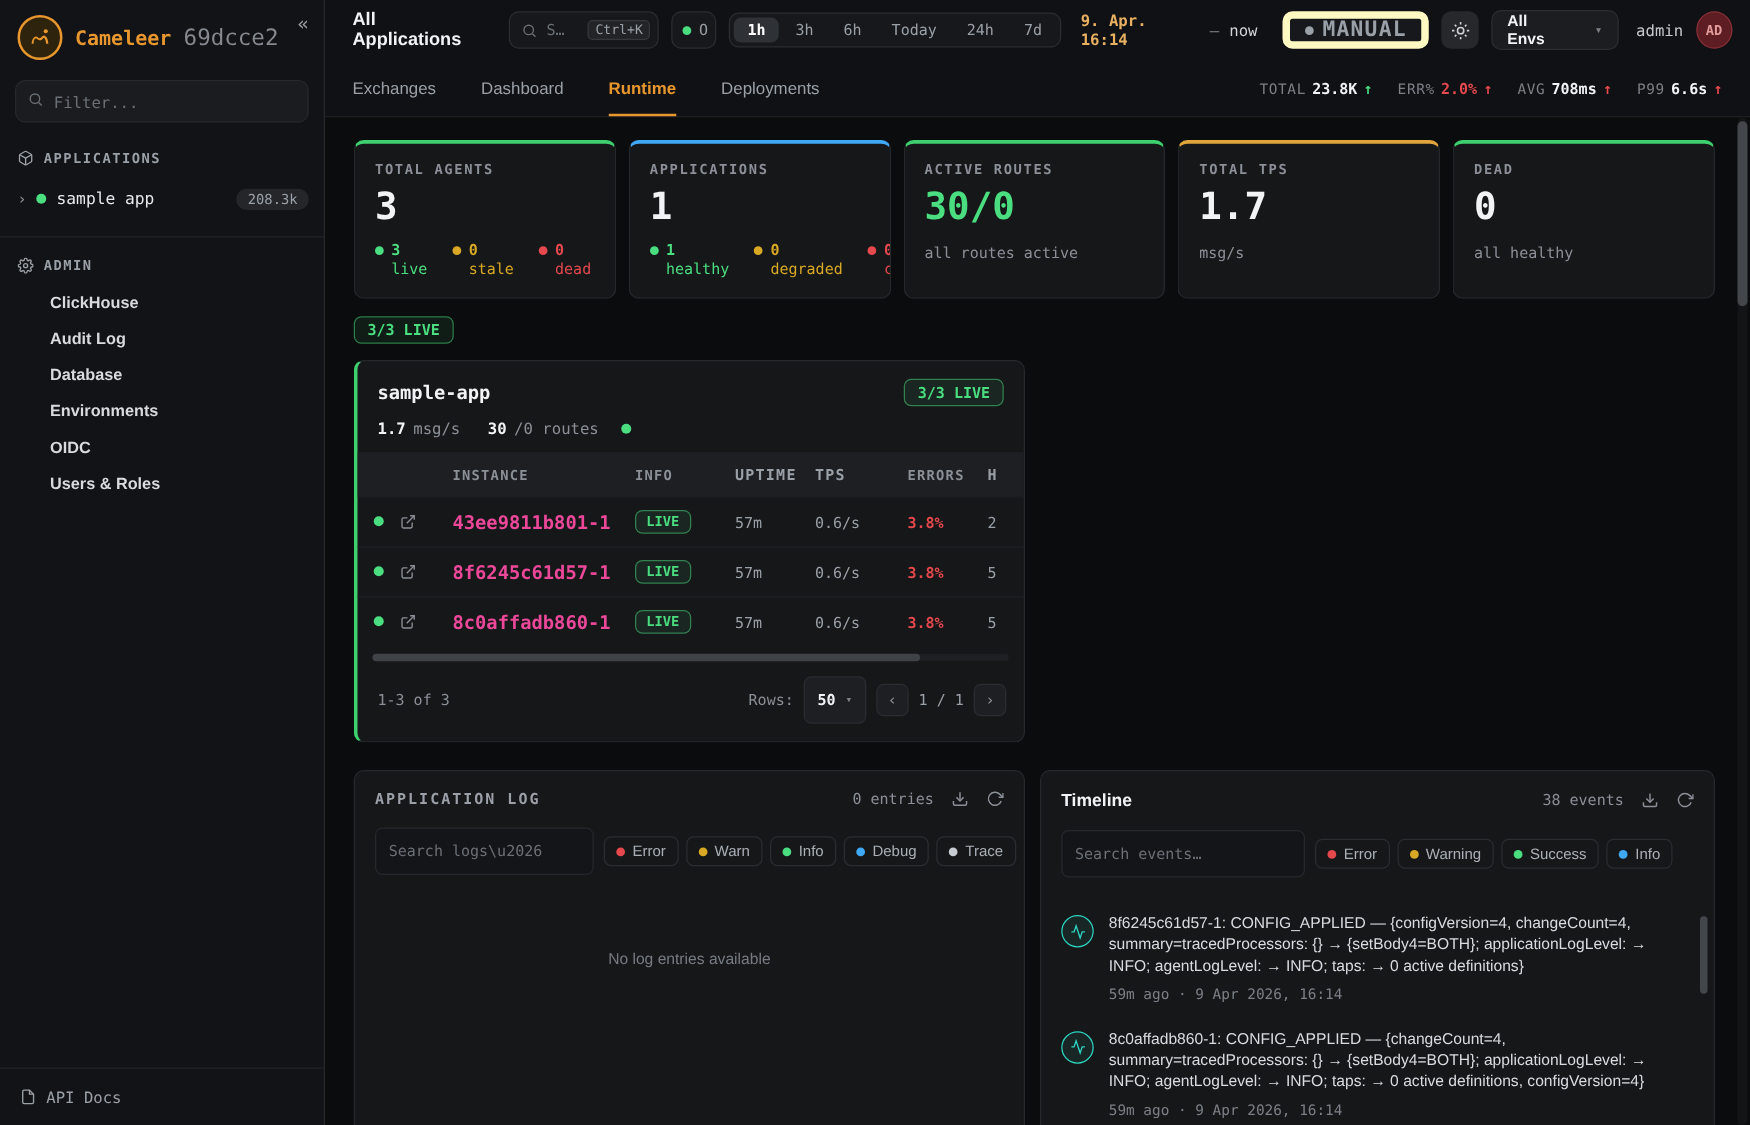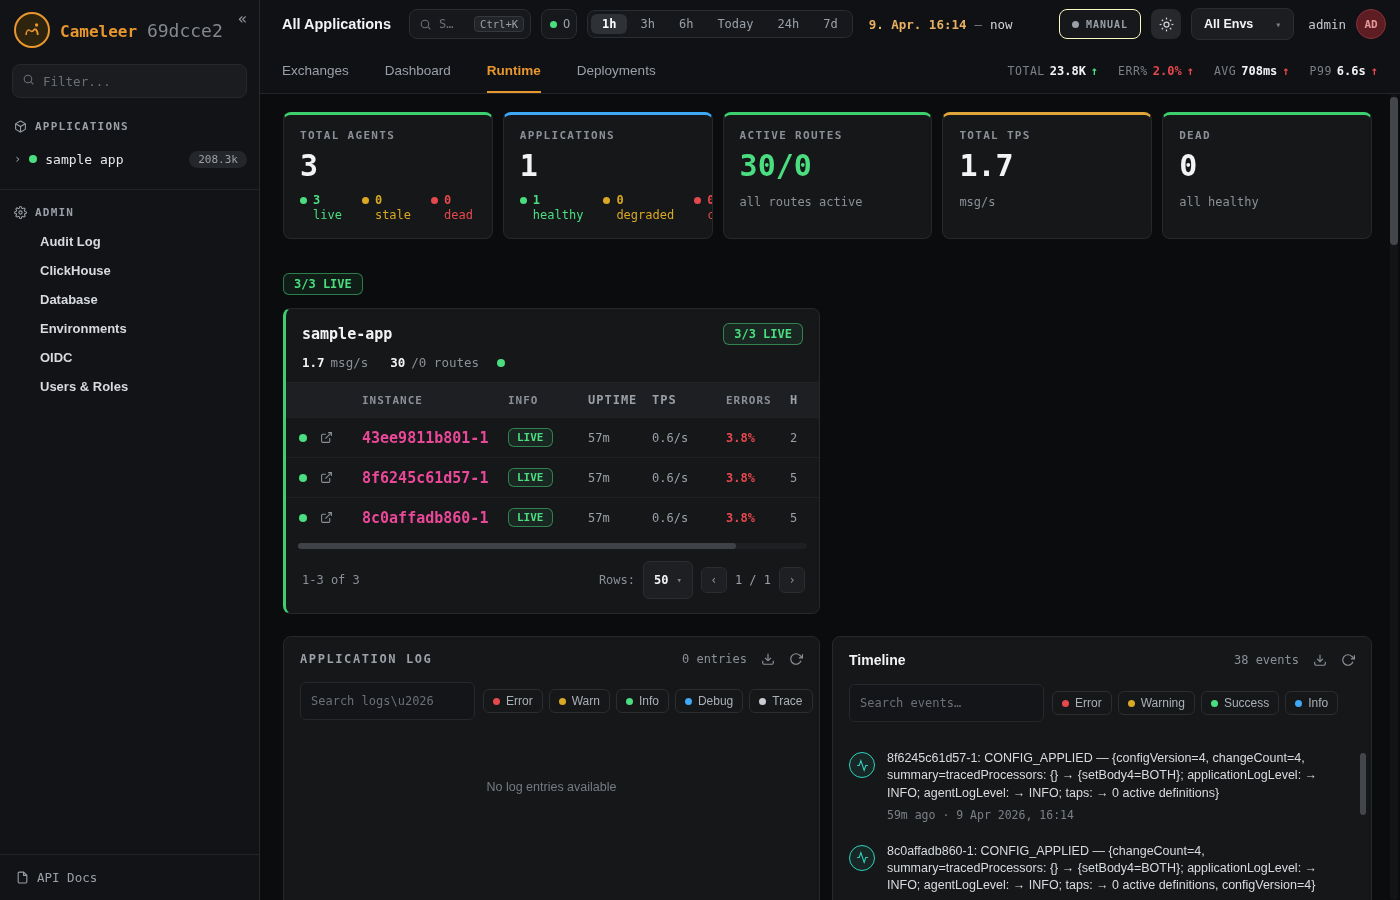--- a/index.html
+++ b/index.html
@@ -42,21 +42,21 @@
   .kbd { background:#222428; border:1px solid #35383d; border-radius:4px; padding:1px 5px; font-size:10.5px; color:#9aa0a8; }
   .status-toggle { display:flex; align-items:center; gap:6px; height:30px; width:36px; overflow:hidden; border:1px solid #2a2d31; background:#16181b; border-radius:8px; padding:0 8px; color:#9aa0a8; font-size:12px; cursor:pointer; }
   .range-group { display:flex; gap:2px; border:1px solid #2a2d31; background:#16181b; border-radius:8px; padding:3px; }
   .range-btn { padding:3px 11px; border-radius:6px; color:#9aa0a8; font-size:12px; cursor:pointer; }
   .range-btn.active { background:#2e3136; color:#ffffff; font-weight:bold; }
   .date-group { display:flex; align-items:center; gap:8px; margin-left:6px; font-size:12.5px; }
   .date-from { color:#e8b061; font-weight:bold; }
   .date-sep { color:#7b8087; }
   .date-to { color:#d0d3d7; }
   .top-spacer { flex:1; }
-  .manual-btn { display:flex; align-items:center; gap:7px; height:30px; border:1px solid #fef9c3; background:#16181b; border-radius:8px; padding:0 12px; color:#9aa0a8; font-size:10px; font-weight:bold; letter-spacing:1px; cursor:pointer; }
+  .manual-btn { display:flex; align-items:center; gap:7px; height:30px; border:6px solid #fef9c3; background:#16181b; border-radius:8px; padding:0 12px; color:#9aa0a8; font-size:17px; font-weight:bold; letter-spacing:1px; cursor:pointer; }
   .manual-btn .dot { width:7px; height:7px; background:#9aa0a8; }
   .icon-btn { width:30px; height:30px; border-radius:8px; background:#26282c; display:flex; align-items:center; justify-content:center; color:#cfd2d6; cursor:pointer; }
   .env-select { display:flex; align-items:center; gap:22px; height:32px; border:1px solid #2a2d31; background:#1b1d21; border-radius:8px; padding:0 12px; cursor:pointer; }
   .env-select .env-label { font-weight:bold; font-size:12.5px; color:#f2f3f5; font-family:"Liberation Sans", sans-serif; }
   .env-select .chev { color:#7b8087; font-size:10px; }
   .user-name { color:#c6c9ce; font-size:12.5px; margin-left:4px; }
   .avatar { width:30px; height:30px; border-radius:50%; background:#5d1d22; border:1px solid #8a3038; color:#e39a9a; display:flex; align-items:center; justify-content:center; font-size:11px; font-weight:bold; cursor:pointer; }
 
   .tabsbar { height:46px; flex:0 0 46px; background:#101114; border-bottom:1px solid #222427; display:flex; align-items:stretch; padding:0 22px; }
   .tabs { display:flex; gap:36px; }
@@ -68,21 +68,21 @@
   .tstat .val { font-weight:bold; font-size:12px; }
   .tstat .arrow { font-weight:bold; font-size:12px; }
 
   .content { flex:1; background:#0b0c0e; padding:18px 28px 0 23px; overflow:hidden; position:relative; }
 
   
   .main-scroll-track { position:absolute; right:2px; top:0; width:8px; height:100%; background:#131416; border-radius:4px; }
   .main-scroll-thumb { position:absolute; right:2px; top:3px; width:8px; height:148px; background:#43464b; border-radius:4px; cursor:pointer; }
 
   
-  .stat-row { display:flex; gap:10px; margin-bottom:34px; }
+  .stat-row { display:flex; gap:10px; margin-bottom:14px; }
   .stat-card { flex:1; background:#161719; border:1px solid #26282c; border-top-width:3px; border-top-style:solid; border-radius:8px; padding:14px 16px 12px; height:127px; overflow:hidden; }
   .stat-title { font-size:11px; letter-spacing:1.3px; color:#8b9098; font-weight:bold; margin-bottom:9px; }
   .stat-value { font-size:30px; font-weight:bold; color:#f2f3f5; line-height:1; }
   .stat-breakdown { display:flex; gap:20px; margin-top:12px; }
   .bd-item { display:flex; gap:6px; }
   .bd-item .dot { width:7px; height:7px; margin-top:4px; }
   .bd-col { display:flex; flex-direction:column; line-height:1.25; }
   .bd-val { font-size:12px; font-weight:bold; }
   .bd-label { font-size:12px; }
   .stat-sub { margin-top:14px; color:#8b9098; font-size:12px; }
@@ -190,22 +190,22 @@
   </div>
 
   <div class="admin-section">
     <div class="side-section-head">
       <svg width="13" height="13" viewBox="0 0 24 24" fill="none" stroke="currentColor" stroke-width="2">
           <circle cx="12" cy="12" r="3"></circle>
           <path d="M19.4 15a1.65 1.65 0 0 0 .33 1.82l.06.06a2 2 0 1 1-2.83 2.83l-.06-.06a1.65 1.65 0 0 0-1.82-.33 1.65 1.65 0 0 0-1 1.51V21a2 2 0 1 1-4 0v-.09A1.65 1.65 0 0 0 9 19.4a1.65 1.65 0 0 0-1.82.33l-.06.06a2 2 0 1 1-2.83-2.83l.06-.06a1.65 1.65 0 0 0 .33-1.82 1.65 1.65 0 0 0-1.51-1H3a2 2 0 1 1 0-4h.09A1.65 1.65 0 0 0 4.6 9a1.65 1.65 0 0 0-.33-1.82l-.06-.06a2 2 0 1 1 2.83-2.83l.06.06a1.65 1.65 0 0 0 1.82.33H9a1.65 1.65 0 0 0 1-1.51V3a2 2 0 1 1 4 0v.09a1.65 1.65 0 0 0 1 1.51 1.65 1.65 0 0 0 1.82-.33l.06-.06a2 2 0 1 1 2.83 2.83l-.06.06a1.65 1.65 0 0 0-.33 1.82V9a1.65 1.65 0 0 0 1.51 1H21a2 2 0 1 1 0 4h-.09a1.65 1.65 0 0 0-1.51 1z"></path>
         </svg>
       <span>ADMIN</span>
     </div>
+    <div class="admin-item">ClickHouse</div>
     <div class="admin-item">Audit Log</div>
-    <div class="admin-item">ClickHouse</div>
     <div class="admin-item">Database</div>
     <div class="admin-item">Environments</div>
     <div class="admin-item">OIDC</div>
     <div class="admin-item">Users &amp; Roles</div>
   </div>
 
   <div class="side-spacer"></div>
   <div class="side-footer">
     <svg width="13" height="13" viewBox="0 0 24 24" fill="none" stroke="currentColor" stroke-width="2">
         <path d="M14 2H6a2 2 0 0 0-2 2v16a2 2 0 0 0 2 2h12a2 2 0 0 0 2-2V8z"></path>

